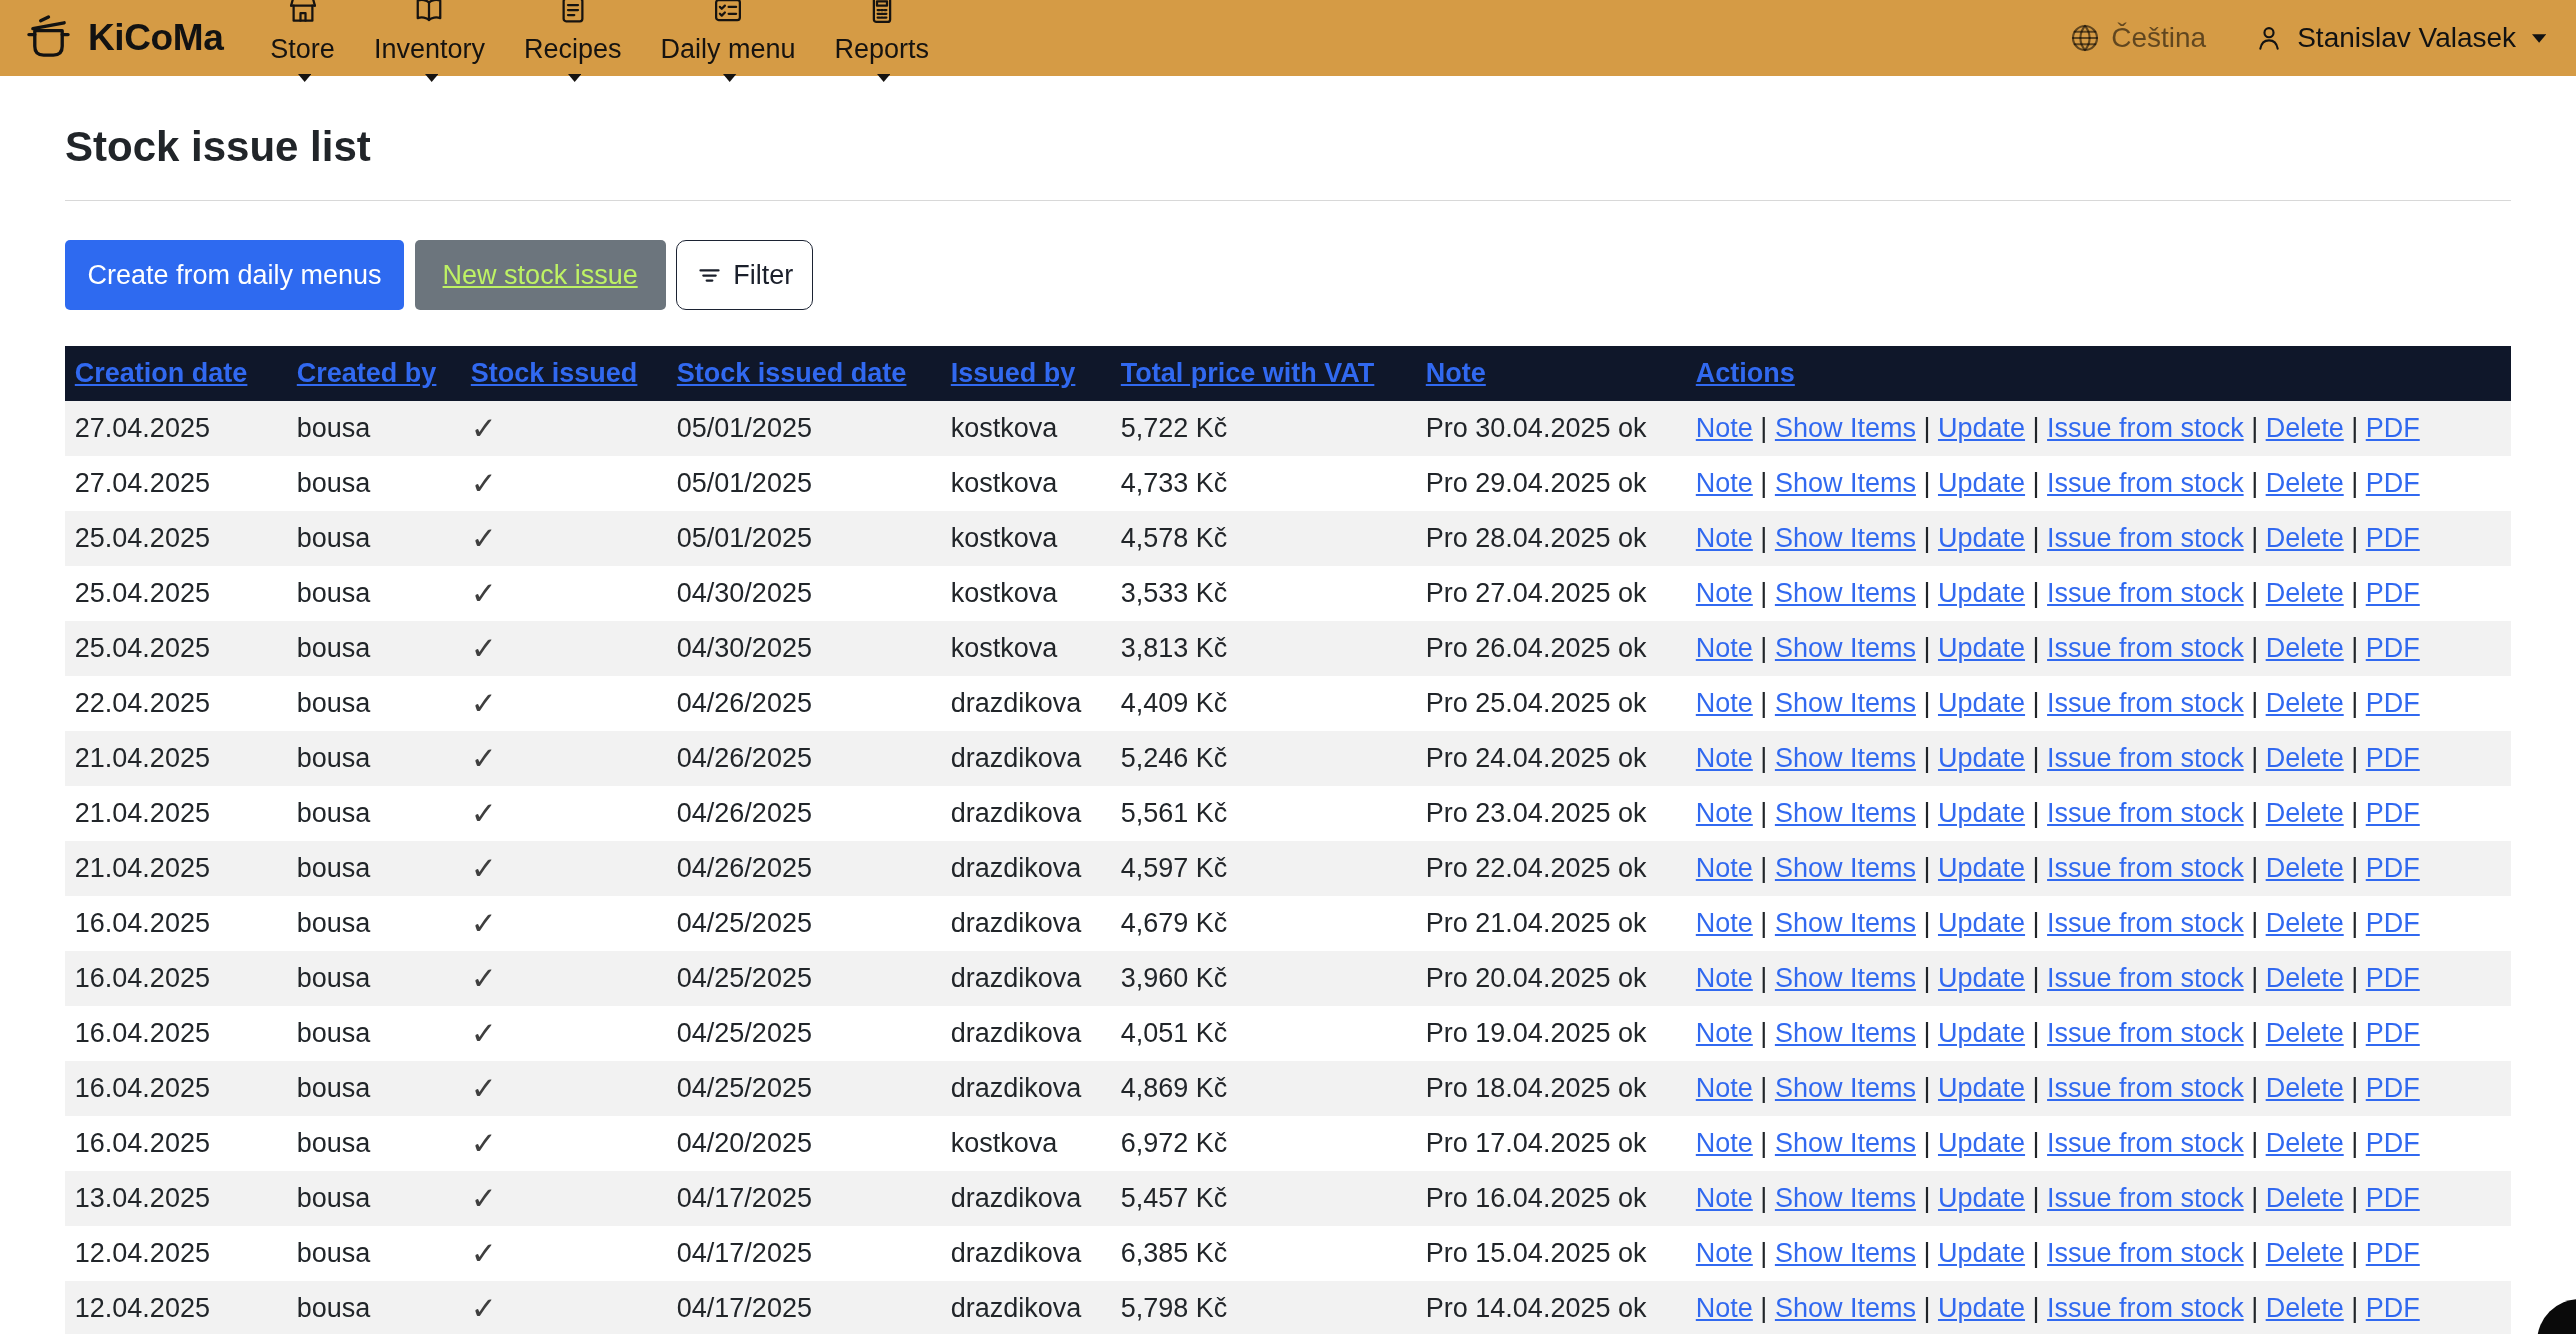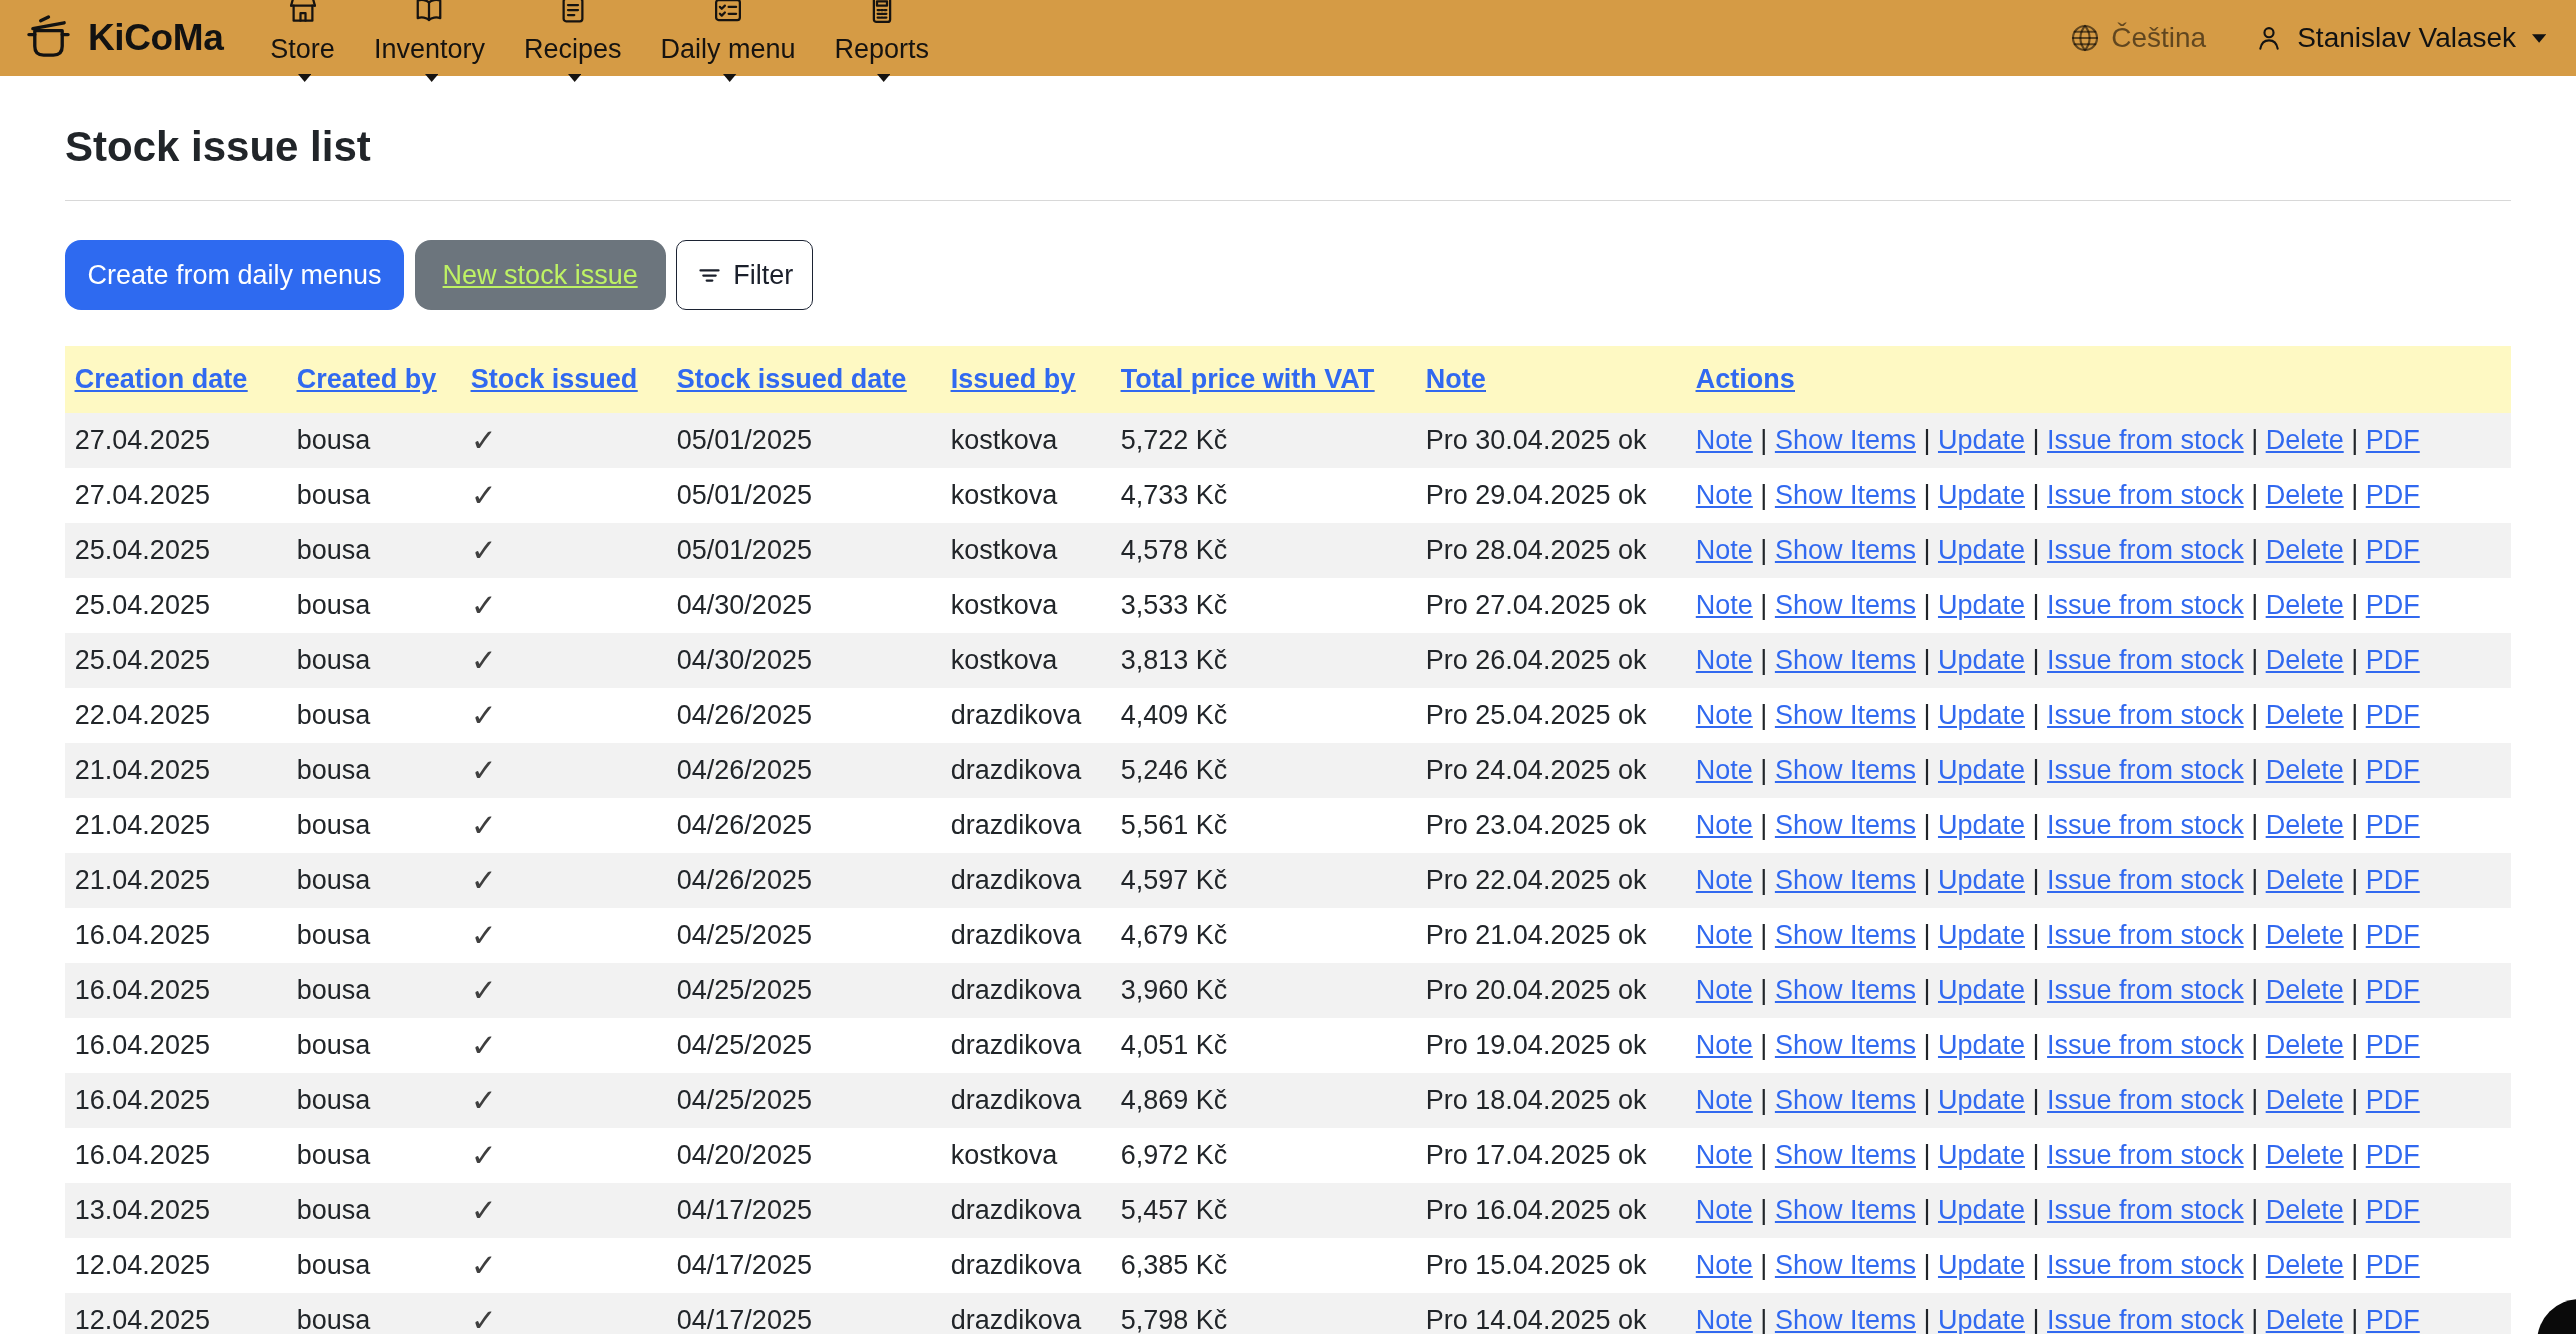--- a/index.html
+++ b/index.html
@@ -56,43 +56,43 @@
   }
 
   
   .main { padding: 0 65px; }
   .page-title { margin-top: 47px; font-size: 42px; font-weight: 600; color: #212529; }
   .rule { border: none; border-top: 1.8px solid #d8d8d8; margin: 29px 0 0; }
 
   .toolbar { margin-top: 39px; display: flex; align-items: center; gap: 10.7px; }
   .btn {
     display: inline-flex; align-items: center; justify-content: center;
-    height: 70px; border: none; border-radius: 16px;
+    height: 70px; border: none; border-radius: 5px;
     font-family: "Liberation Sans", sans-serif;
     font-size: 27px; cursor: pointer; white-space: nowrap;
   }
   .btn-primary { background: var(--primary, #2e6af0); color: #fff; padding: 0 22.4px; }
   .btn-secondary { background: var(--secondary, #6c757d); color: #bef264; padding: 0 28px; text-decoration: underline; }
   .btn-filter {
     background: #fff; color: #1a1f2b; border: 1.8px solid #1c2333;
     border-radius: 10px; padding: 0 19px; gap: 9.8px; text-align: right;
   }
 
   
   table.stock-table {
     margin-top: 36px;
     width: 2445px;
     table-layout: fixed;
     border-collapse: collapse;
     font-size: 27px;
     color: #212529;
   }
   thead th {
-    background: #fef9c3;
-    height: 67px;
+    background: #0f172a;
+    height: 55px;
     text-align: left;
     padding: 0 9.8px;
     font-weight: 700;
     white-space: nowrap;
     overflow: hidden;
     text-decoration: underline;
   }
   .th-link { color: var(--link, #3169f0); text-decoration: underline; font-weight: 700; }
   tbody td {
     height: 55px;

